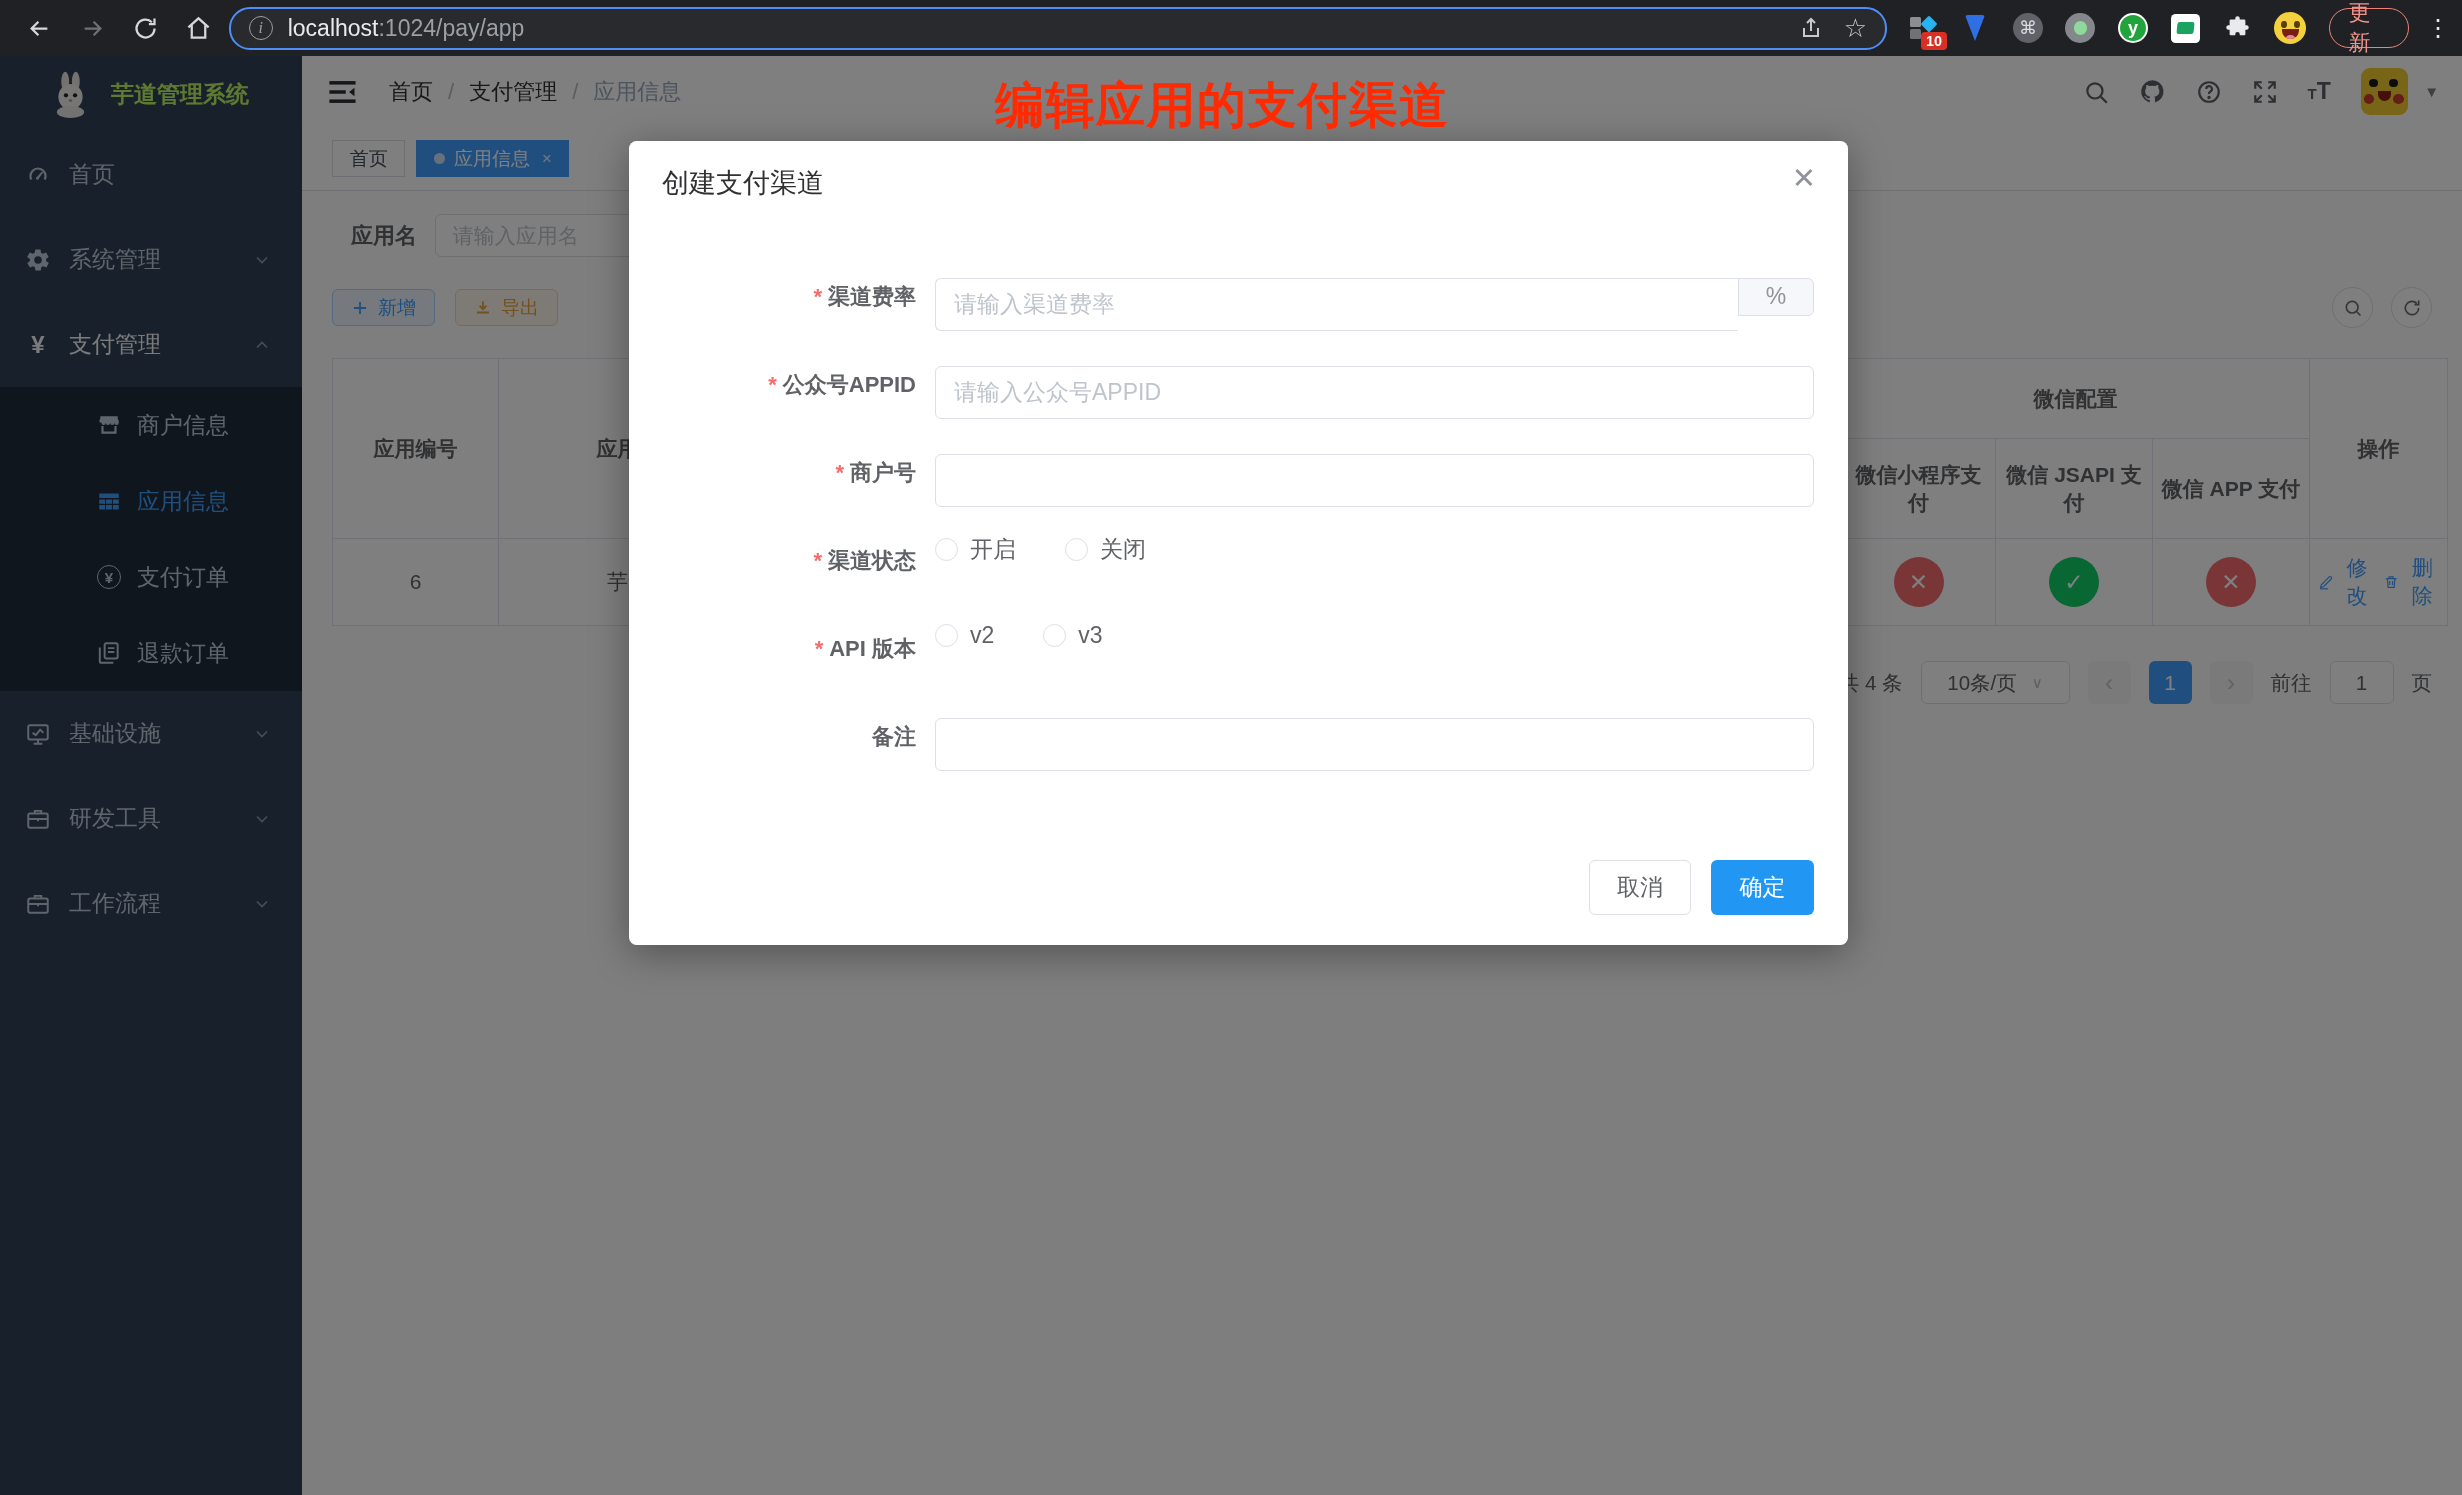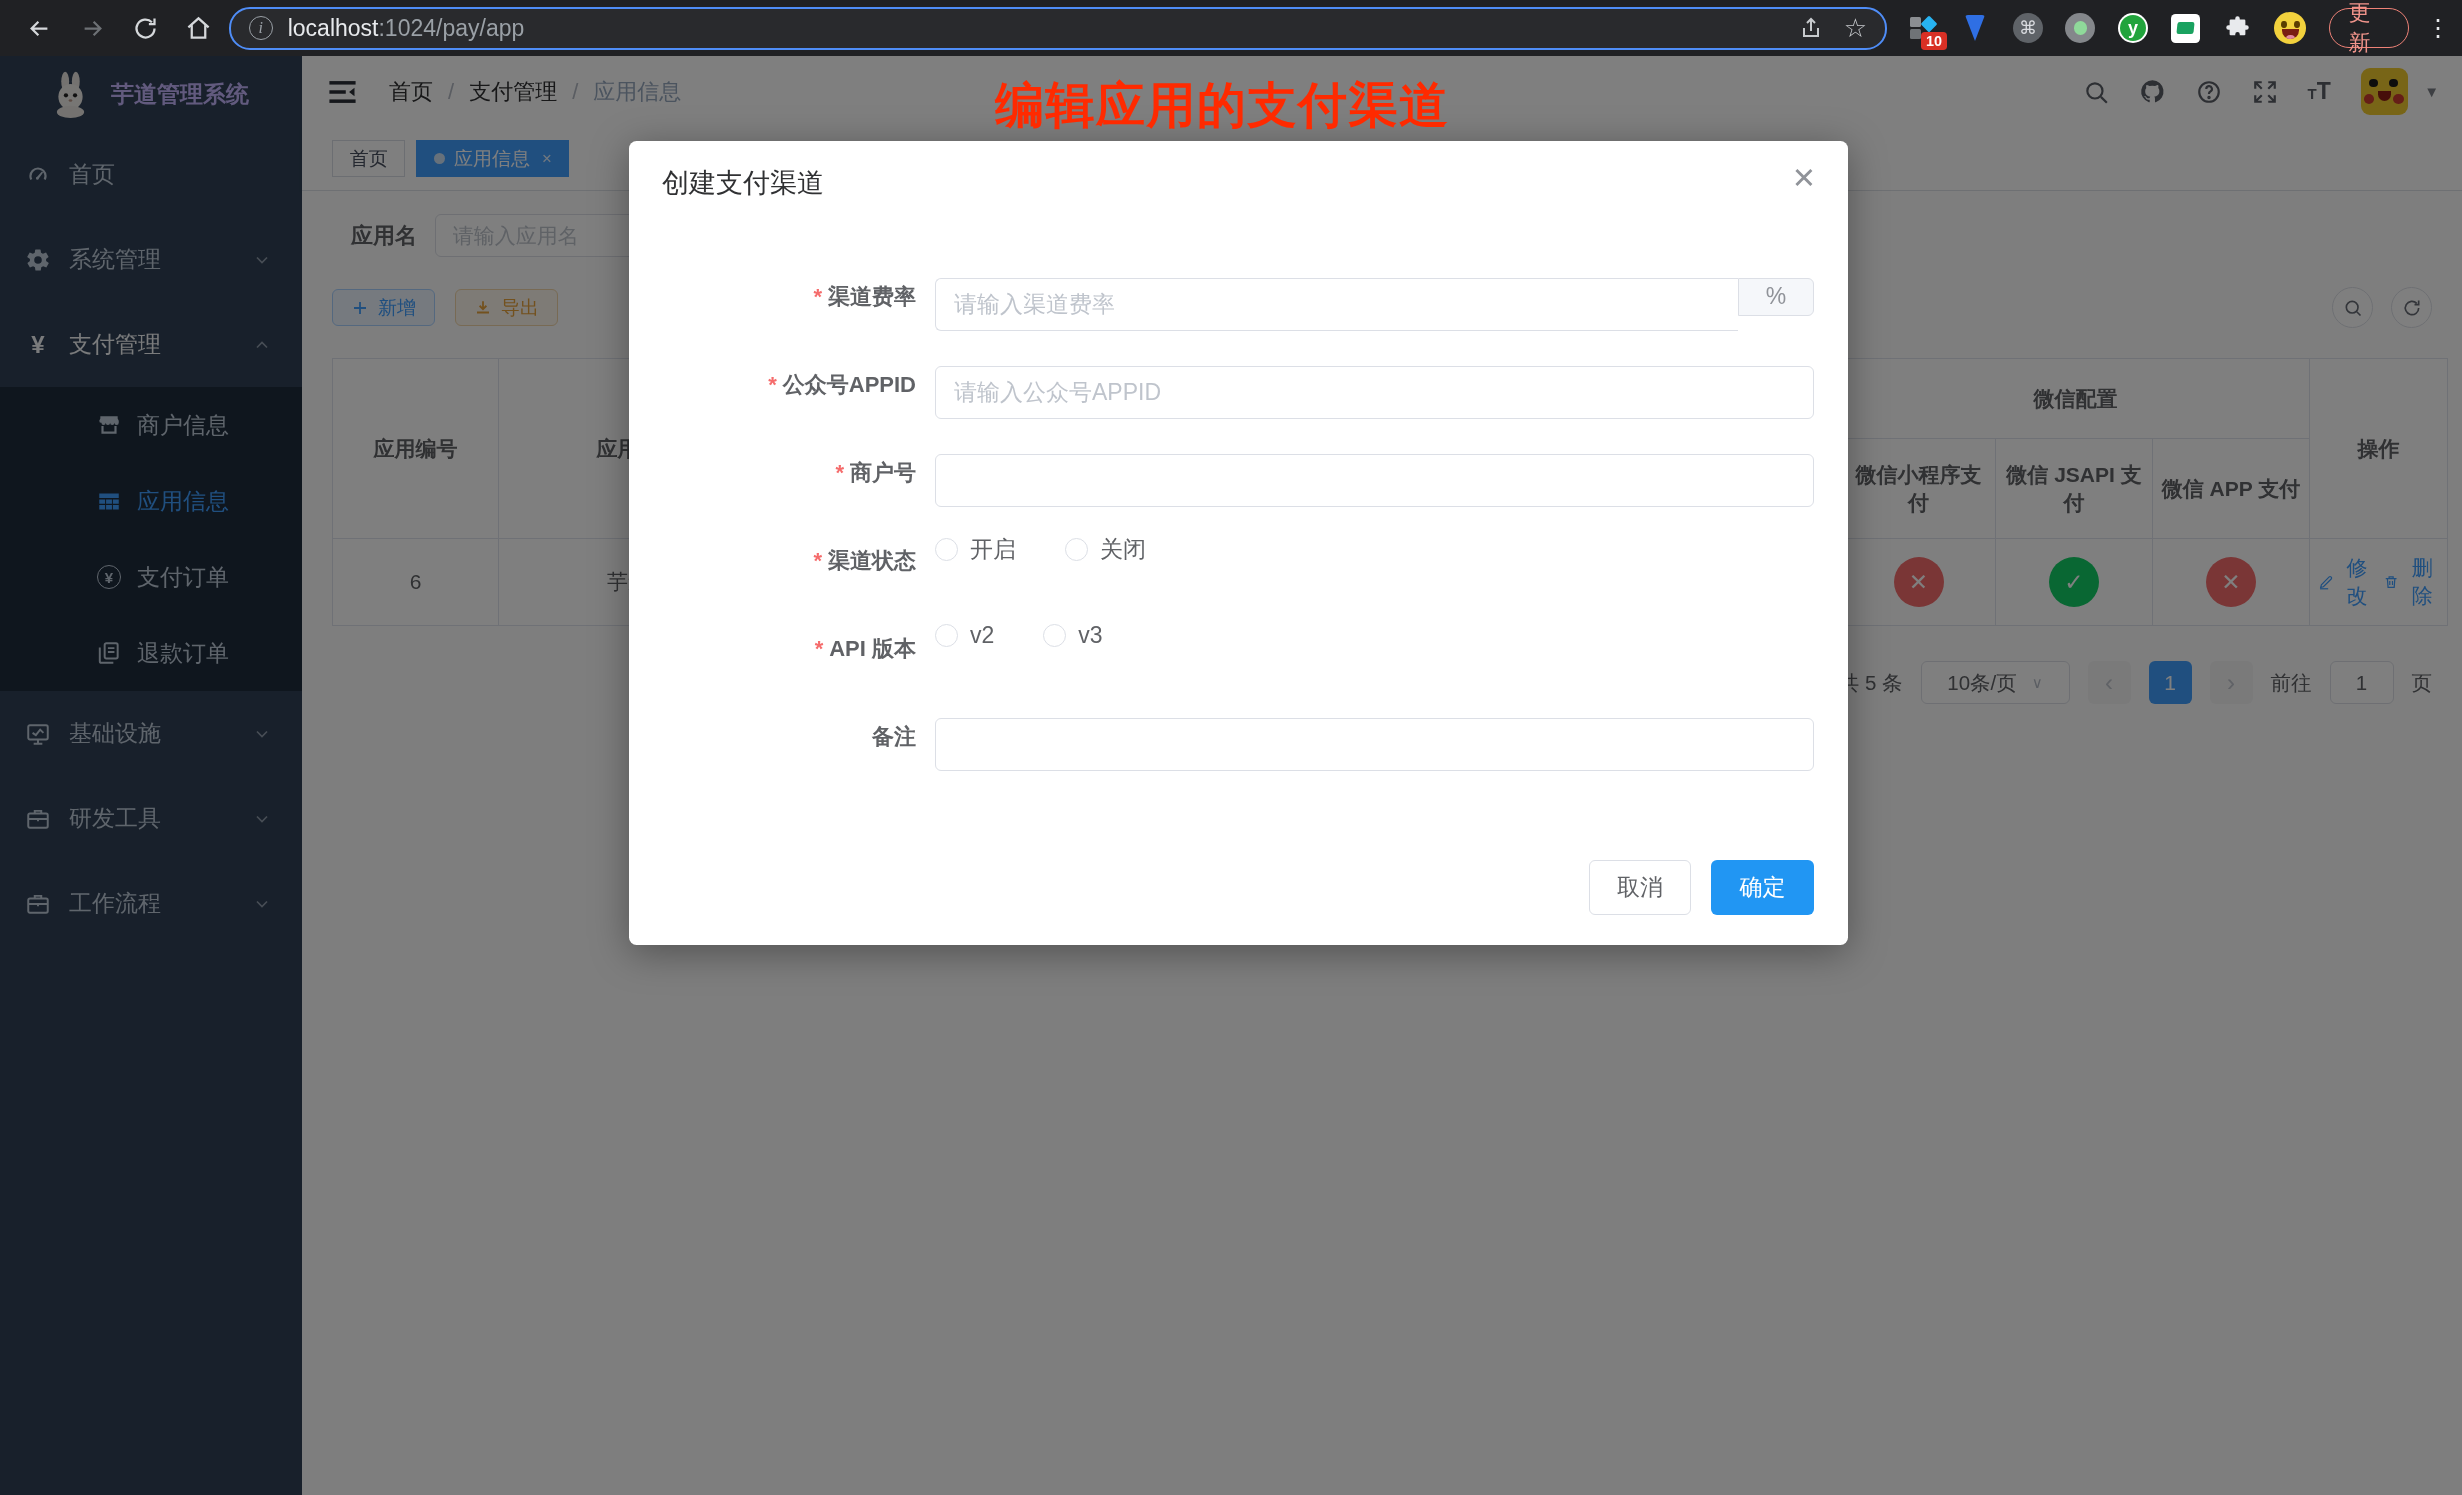--- a/index.html
+++ b/index.html
@@ -51,21 +51,21 @@
     color:#f0948b; font-size:22px; display:flex; align-items:center; background:transparent; }
   .kebab { margin-left:16.7px; margin-right:12px; color:#e8eaed; font-size:24px; letter-spacing:0; }
 
   
   .app { position:absolute; top:56px; left:0; right:0; bottom:0; display:flex; background:#fff; }
 
   
   .sidebar { width:302px; background:#304156; flex:none; display:flex; flex-direction:column; }
   .logo-row { height:76px; display:flex; align-items:center; padding-left:50px; gap:20px; }
   .logo-img { width:41px; height:47px; flex:none; }
-  .app-title { color:#c4b5fd; font-size:23px; font-weight:bold; white-space:nowrap; }
+  .app-title { color:#bef264; font-size:23px; font-weight:bold; white-space:nowrap; }
   .mi { height:85px; display:flex; align-items:center; padding-left:25px; color:#bfcbd9; font-size:23px; cursor:pointer; }
   .mi .ic { width:26px; margin-right:18px; display:flex; justify-content:center; }
   .mi .chev { margin-left:auto; margin-right:30px; color:#8f9bab; }
   .mi.bright { color:#f4f6f8; }
   .submenu { background:#1f2d3d; }
   .smi { height:76px; display:flex; align-items:center; padding-left:96px; color:#bfcbd9; font-size:23px; cursor:pointer; }
   .smi .ic { width:26px; margin-right:15px; display:flex; justify-content:center; }
   .smi.active { color:#409eff; }
   .yen-glyph { font-size:24px; font-weight:bold; line-height:1; }
   .circle-yen { width:24px; height:24px; border:1.5px solid currentColor; border-radius:50%;
@@ -529,21 +529,21 @@
                     </svg>
                   <span>删除</span>
                 </span>
               </span>
             </td>
           </tr>
         </tbody>
       </table>
 
       <div class="pagination">
-        <span>共 5 条</span>
+        <span>共 4 条</span>
         <span class="psize">
           <span>10条/页</span>
           <span class="cv">∨</span>
         </span>
         <span class="pbtn">‹</span>
         <span class="pcur">1</span>
         <span class="pbtn">›</span>
         <span>前往</span>
         <input class="goto-input" value="1" style="">
         <span>页</span>

